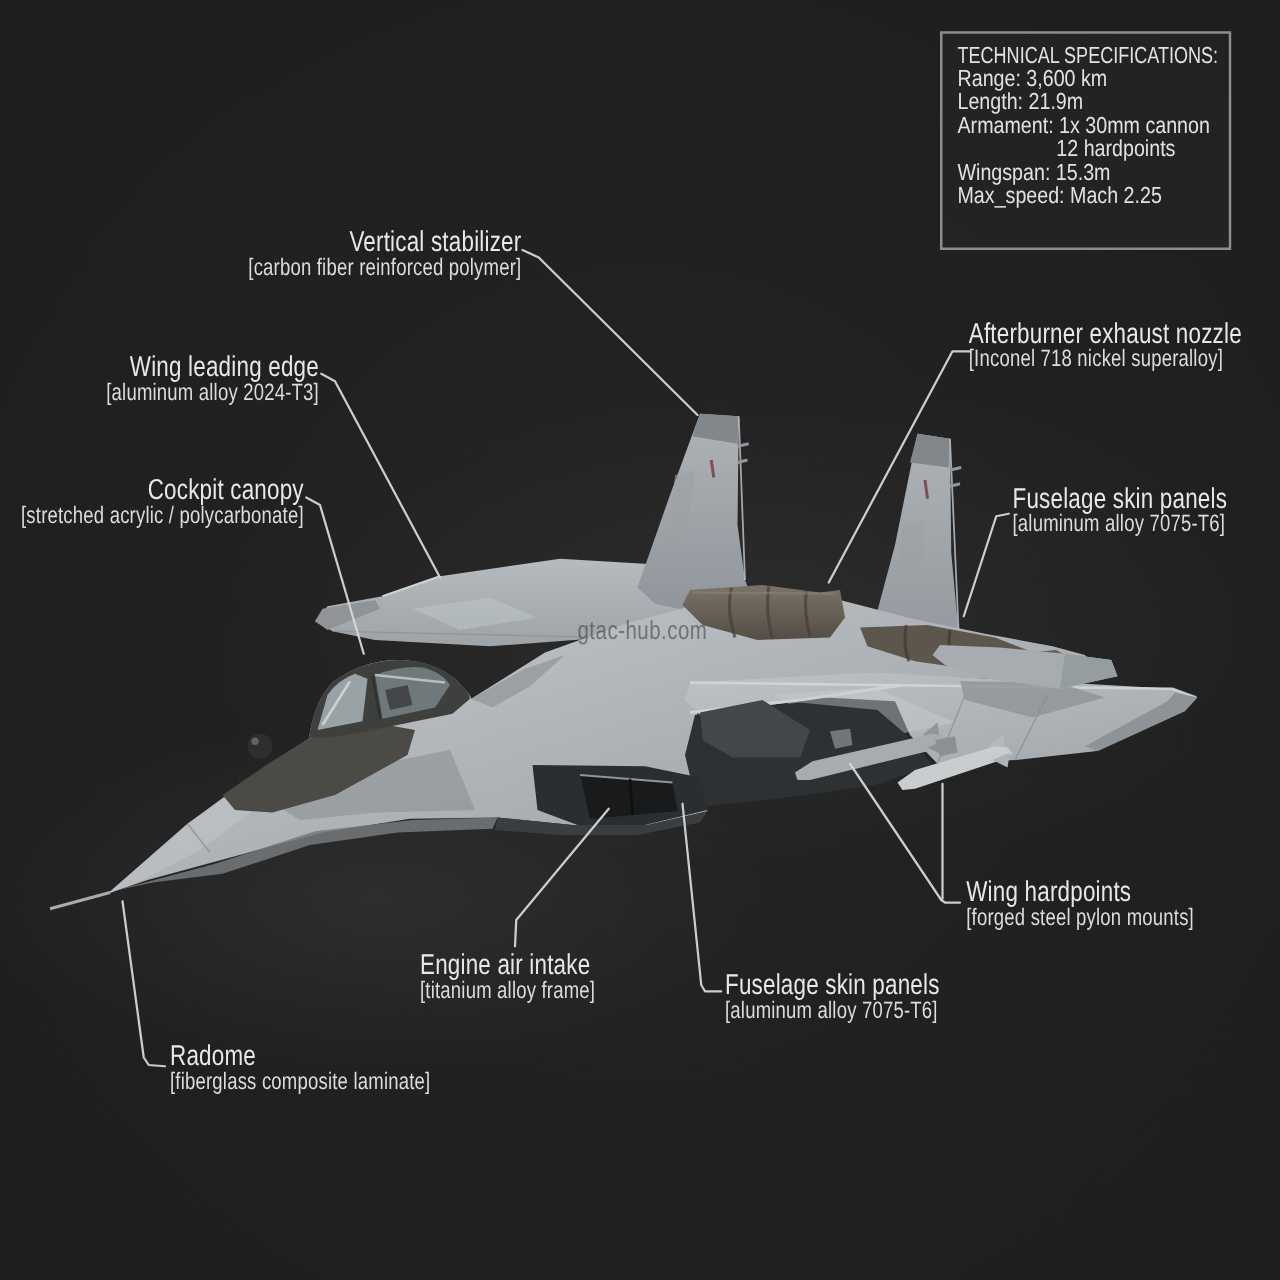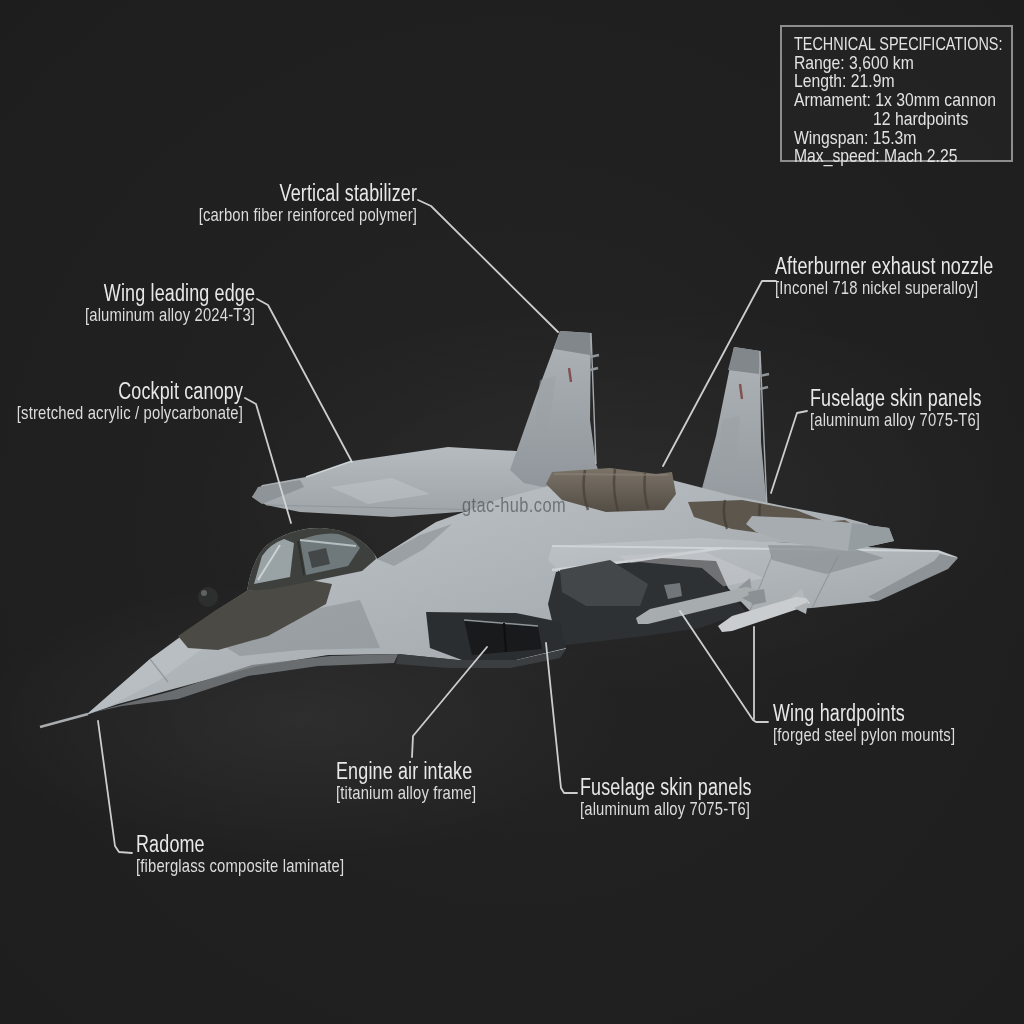--- a/index.html
+++ b/index.html
@@ -10,21 +10,21 @@
   }
   #jet-svg{position:absolute;left:0;top:0;z-index:1;}
   
   .label{position:absolute;z-index:3;white-space:nowrap;color:#e8e8e8;}
   .label.align-r{text-align:right;transform:scaleX(.78);transform-origin:100% 0;}
   .label.align-l{text-align:left;transform:scaleX(.78);transform-origin:0 0;}
   .lt{font-size:23px;line-height:22px;font-weight:400;letter-spacing:.2px;}
   .ls{font-size:19px;line-height:20px;color:#dcdcdc;margin-top:1px;letter-spacing:.2px;}
   
   #spec-box{
-    position:absolute;left:780px;top:25px;width:233px;height:137px;z-index:3;
+    position:absolute;left:752px;top:25px;width:233px;height:175px;z-index:3;
     border:2px solid #8d8d8d;background:rgba(40,40,40,.45);
     padding:7px 0 0 12px;box-sizing:border-box;color:#e2e2e2;
   }
   .spec-title{font-size:18.5px;line-height:19.5px;transform:scaleX(.78);transform-origin:0 50%;white-space:nowrap;}
   .spec-line{font-size:18.5px;line-height:18.8px;transform:scaleX(.85);transform-origin:0 50%;white-space:nowrap;}
   .spec-line.indent{padding-left:93px;}
   
   #watermark{
     position:absolute;left:462px;top:493px;z-index:2;
     font-size:21px;color:rgba(50,55,58,.55);letter-spacing:.5px;

